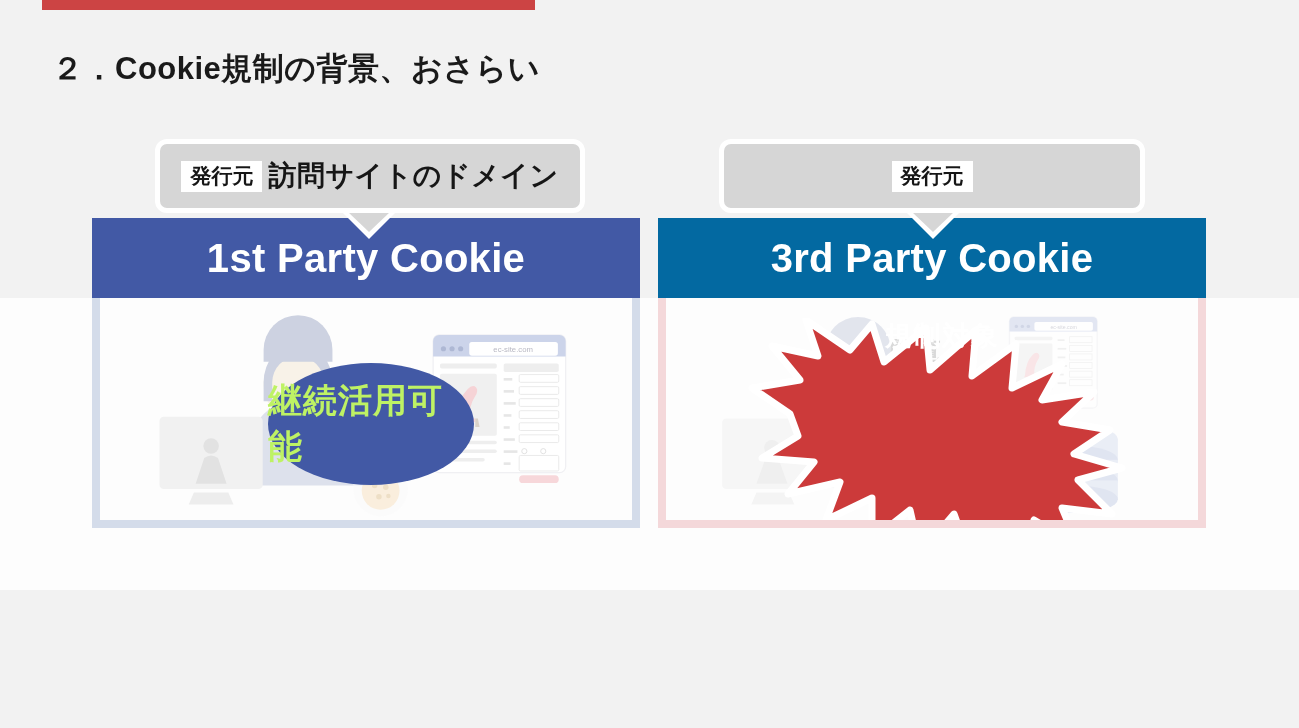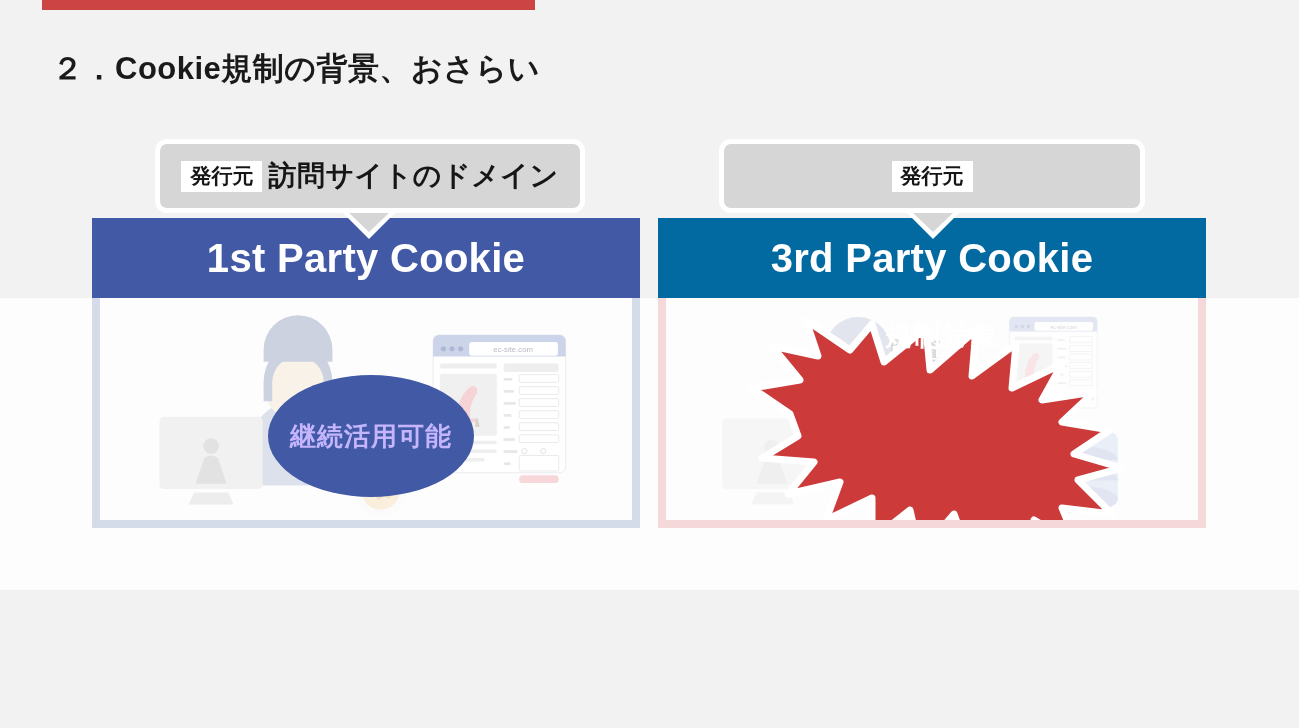--- a/index.html
+++ b/index.html
@@ -140,30 +140,30 @@
   .illus {
     position: absolute;
     inset: 0;
   }
   .illus svg { display: block; width: 100%; height: 100%; }
 
   
   .ellipse-badge {
     position: absolute;
     left: 168px;
-    top: 77px;
+    top: 65px;
     width: 206px;
     height: 122px;
     background: #4259a5;
     border-radius: 50%;
     display: flex;
     align-items: center;
     justify-content: center;
-    color: #c4b5fd;
-    font-size: 26px;
+    color: #bef264;
+    font-size: 34px;
     font-weight: 700;
     letter-spacing: 1px;
     z-index: 4;
   }
 
   
   .burst-wrap {
     position: absolute;
     left: 78px;
     top: 20px;

